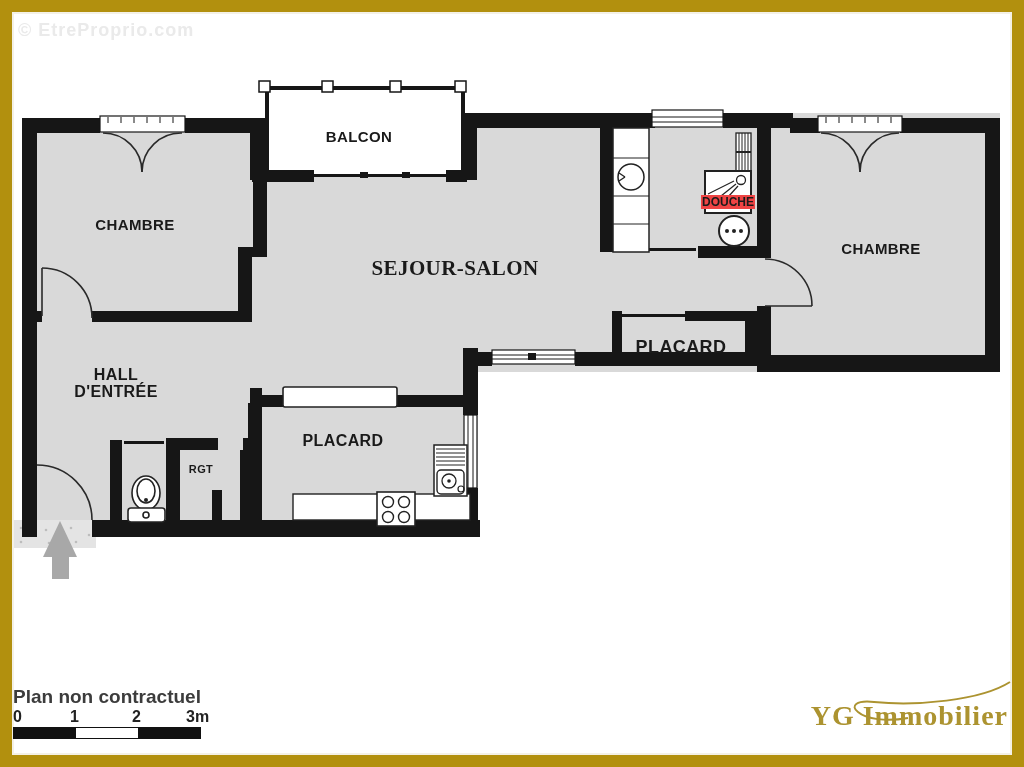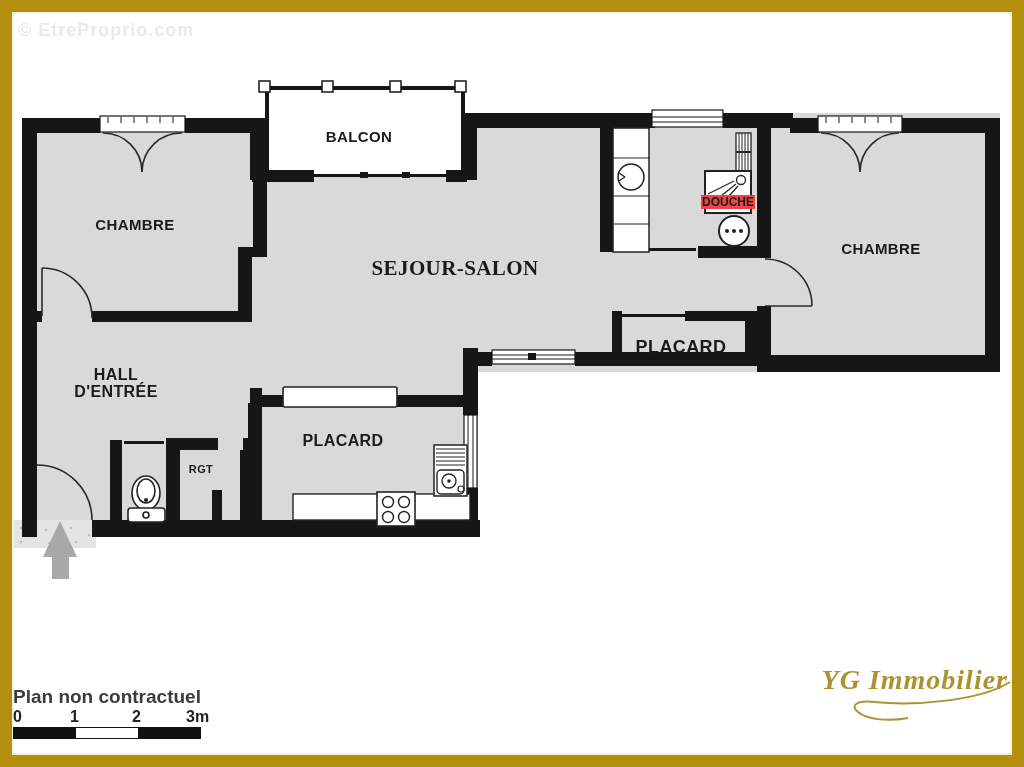--- a/index.html
+++ b/index.html
@@ -22,22 +22,22 @@
   .lbl-hall{left:116px;top:383px;font-size:16px;text-align:center;line-height:17px;}
   .lbl-storage{left:201px;top:469px;font-size:11px;}
   .lbl-kitchen{left:343px;top:441px;font-size:16px;}
   .disclaimer{position:absolute;left:13px;top:686px;font-size:19px;font-weight:700;color:#3c3c3c;}
   .scale-num{position:absolute;top:708px;font-size:16px;font-weight:700;color:#222;}
   .sn0{left:13px;} .sn1{left:70px;} .sn2{left:132px;} .sn3{left:186px;}
   .scale-bar{position:absolute;left:13px;top:727px;width:186px;height:10px;border:1px solid #111;
              display:flex;box-sizing:content-box;}
   .scale-bar .seg{flex:1;height:100%;}
   .seg-b{background:#111;} .seg-w{background:#fff;}
-  .logo{position:absolute;right:16px;top:664px;font-family:"Liberation Serif","DejaVu Serif",serif;
-        font-style:italic;font-weight:700;font-size:28px;color:#ac9330;letter-spacing:1px;}
+  .logo{position:absolute;right:16px;top:700px;font-family:"Liberation Serif","DejaVu Serif",serif;
+        font-weight:700;font-size:28px;color:#ac9330;letter-spacing:1px;}
   .logo-swoosh{position:absolute;left:820px;top:660px;}
 </style>
 </head>
 <body>
 
 <div id="stage">
 
   <svg id="plan-svg" width="1024" height="767" viewBox="0 0 1024 767">
 
     <polygon points="22,118 268,118 268,172 458,172 458,113 1000,113 1000,372 478,372 478,537 22,537" fill="#d9d9d9"></polygon>

